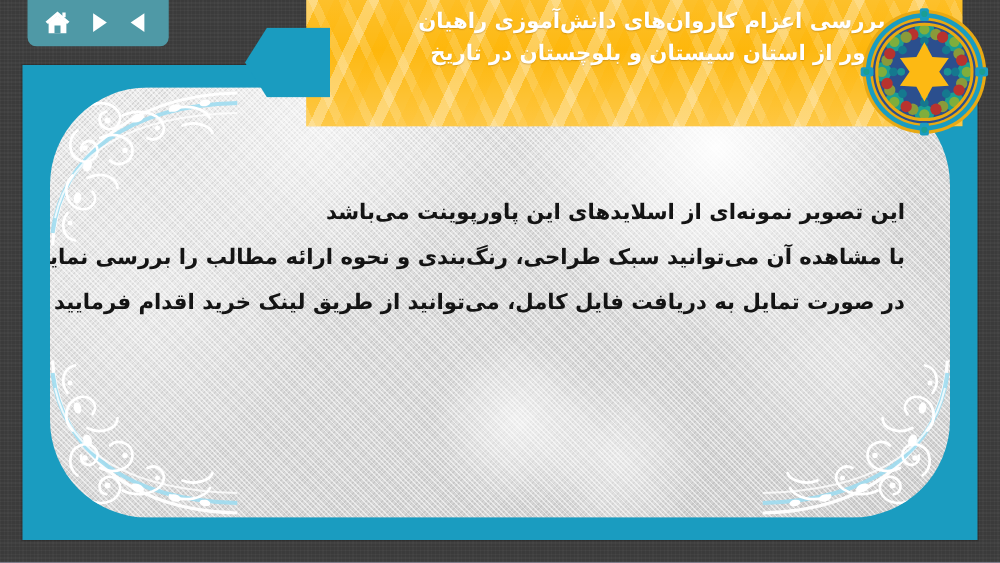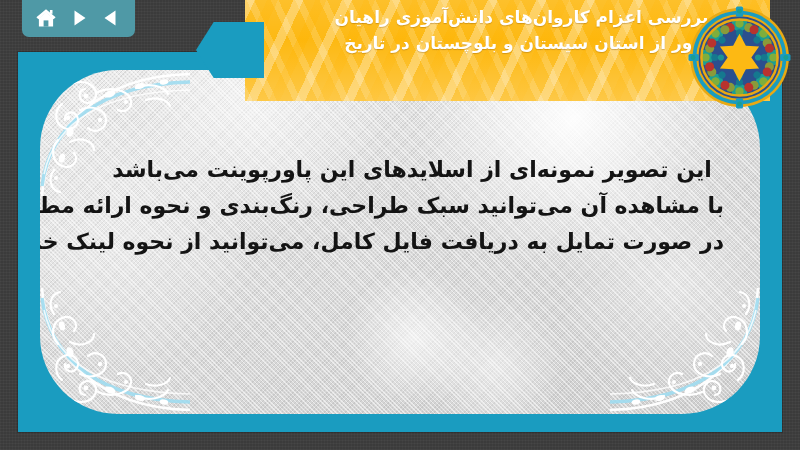--- a/index.html
+++ b/index.html
@@ -174,23 +174,23 @@
   .corner svg { display: block; }
 
   
   .body-text {
     position: absolute;
     left: 60px;
     right: 36px;
     top: 82px;
     z-index: 6;
     direction: rtl;
-    text-align: center;
+    text-align: right;
     color: #141414;
-    font-size: 22px;
+    font-size: 17px;
     line-height: 36px;
     font-weight: bold;
   }
   .body-text div { white-space: nowrap; }
 </style>
 </head>
 <body>
 
 <div id="stage">
 
@@ -372,19 +372,19 @@
             <circle cx="60" cy="50" r="2.2"></circle>
             <circle cx="86" cy="32" r="2"></circle>
             <circle cx="16" cy="108" r="2"></circle>
           </g>
         </svg>
       </div>
 
       <div class="body-text">
         <div>این تصویر نمونه‌ای از اسلایدهای این پاورپوینت می‌باشد</div>
         <div>با مشاهده آن می‌توانید سبک طراحی، رنگ‌بندی و نحوه ارائه مطالب را بررسی نمایید</div>
-        <div>در صورت تمایل به دریافت فایل کامل، می‌توانید از نحوه لینک خرید اقدام فرمایید</div>
+        <div>در صورت تمایل به دریافت فایل کامل، می‌توانید از طریق لینک خرید اقدام فرمایید</div>
       </div>
 
     </div>
   </div>
 
 </div>
 
 </body></html>

